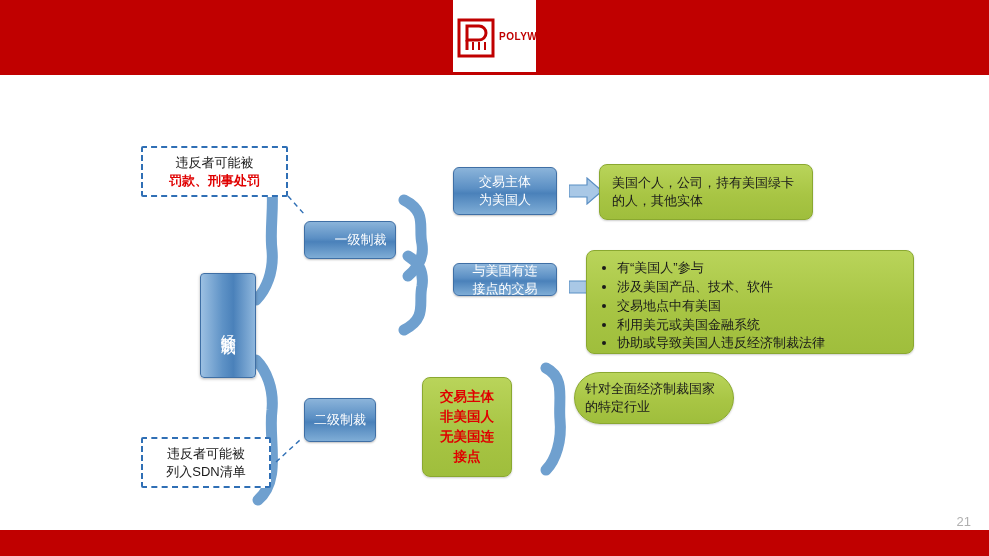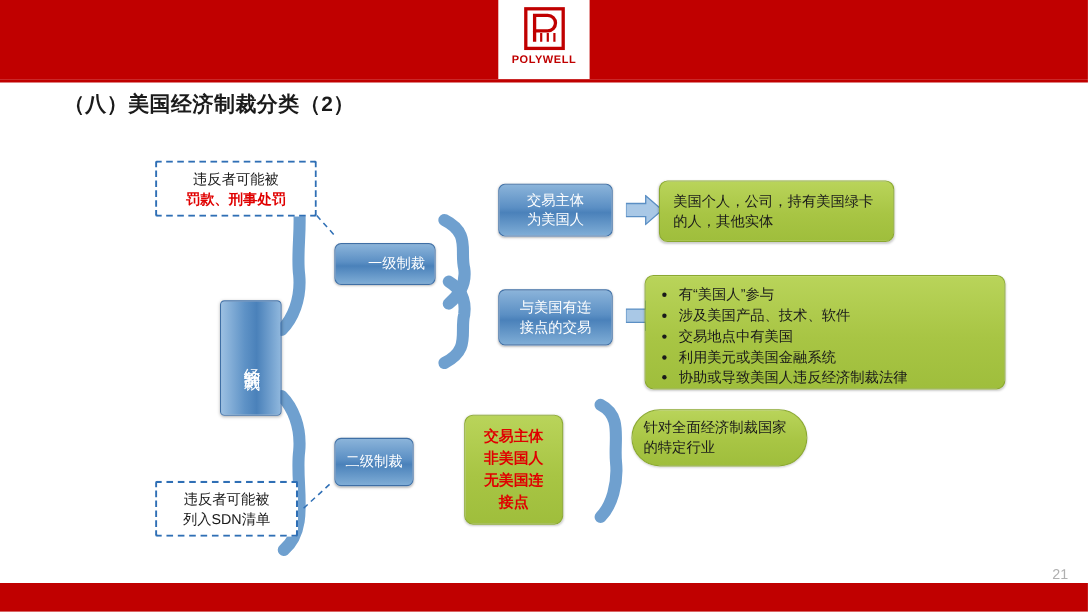--- a/index.html
+++ b/index.html
@@ -13,21 +13,21 @@
   .slide{position:absolute;inset:0;}
 
   
   .topbar{
     position:absolute;left:0;top:0;width:989px;height:72px;
     background:#c00000;
   }
   .logo-box{
     position:absolute;left:453px;top:0;width:83px;height:72px;
     background:#ffffff;
-    display:flex;flex-direction:column;align-items:center;justify-content:flex-start;
+    display:flex;flex-direction:row;align-items:center;justify-content:flex-start;
   }
   .logo-mark{
     margin-top:4px;
   }
   .logo-text{
     font-size:10px;font-weight:bold;color:#c00000;letter-spacing:.5px;
     margin-top:1px;
   }
   .thin-rule{
     position:absolute;left:0;top:72px;width:989px;height:3px;background:#c00000;
@@ -151,21 +151,20 @@
         <line x1="14" y1="24" x2="14" y2="34" stroke="#c00000" stroke-width="3"></line>
         <line x1="20" y1="26" x2="20" y2="34" stroke="#c00000" stroke-width="2"></line>
         <line x1="26" y1="26" x2="26" y2="34" stroke="#c00000" stroke-width="2"></line>
         <line x1="32" y1="26" x2="32" y2="34" stroke="#c00000" stroke-width="2"></line>
       </svg>
     </div>
     <div class="logo-text">POLYWELL</div>
   </div>
   <div class="thin-rule"></div>
 
-  <div class="slide-title">（八）美国经济制裁分类（2）</div>
 
   <svg width="989" height="556" style="position:absolute;left:0;top:0;pointer-events:none;">
 
     <path d="M257 165 C 276 175, 268 230, 268 248 L268 285 C268 296, 262 300, 257 301" fill="none" stroke="#5b8fc4" stroke-width="0"></path>
 
     <path d="M258 160 C 282 176, 268 220, 272 250 C 274 272, 266 290, 256 300" fill="none" stroke="#6fa0cf" stroke-width="11" stroke-linecap="round"></path>
     <path d="M258 500 C 282 480, 268 440, 272 410 C 274 388, 266 370, 256 360" fill="none" stroke="#6fa0cf" stroke-width="11" stroke-linecap="round"></path>
 
     <path d="M404 200 C 428 212, 418 228, 422 244 C 424 258, 418 268, 408 276" fill="none" stroke="#6fa0cf" stroke-width="11" stroke-linecap="round"></path>
     <path d="M404 330 C 428 318, 418 302, 422 286 C 424 272, 418 262, 408 256" fill="none" stroke="#6fa0cf" stroke-width="11" stroke-linecap="round"></path>
@@ -201,21 +200,21 @@
     <div>列入SDN清单</div>
   </div>
 
   <div class="box blue-box" style="left:304px;top:221px;width:92px;height:38px;padding-left:21px;">一级制裁</div>
 
   <div class="box blue-box" style="left:304px;top:398px;width:72px;height:44px;">二级制裁</div>
 
   <div class="box blue-box" style="left:453px;top:167px;width:104px;height:48px;white-space:pre-line;">交易主体
 为美国人</div>
 
-  <div class="box blue-box" style="left:453px;top:263px;width:104px;height:51px;white-space:pre-line;">与美国有连
+  <div class="box blue-box" style="left:453px;top:263px;width:104px;height:33px;white-space:pre-line;">与美国有连
 接点的交易</div>
 
   <div class="box green-box" style="left:599px;top:164px;width:214px;height:56px;padding:0 12px;">美国个人，公司，持有美国绿卡的人，其他实体</div>
 
   <div class="bullet-box" style="position:absolute;left:586px;top:250px;width:328px;height:104px;">
     <ul>
       <li><span>有“美国人”参与</span></li>
       <li><span>涉及美国产品、技术、软件</span></li>
       <li><span>交易地点中有美国</span></li>
       <li><span>利用美元或美国金融系统</span></li>

